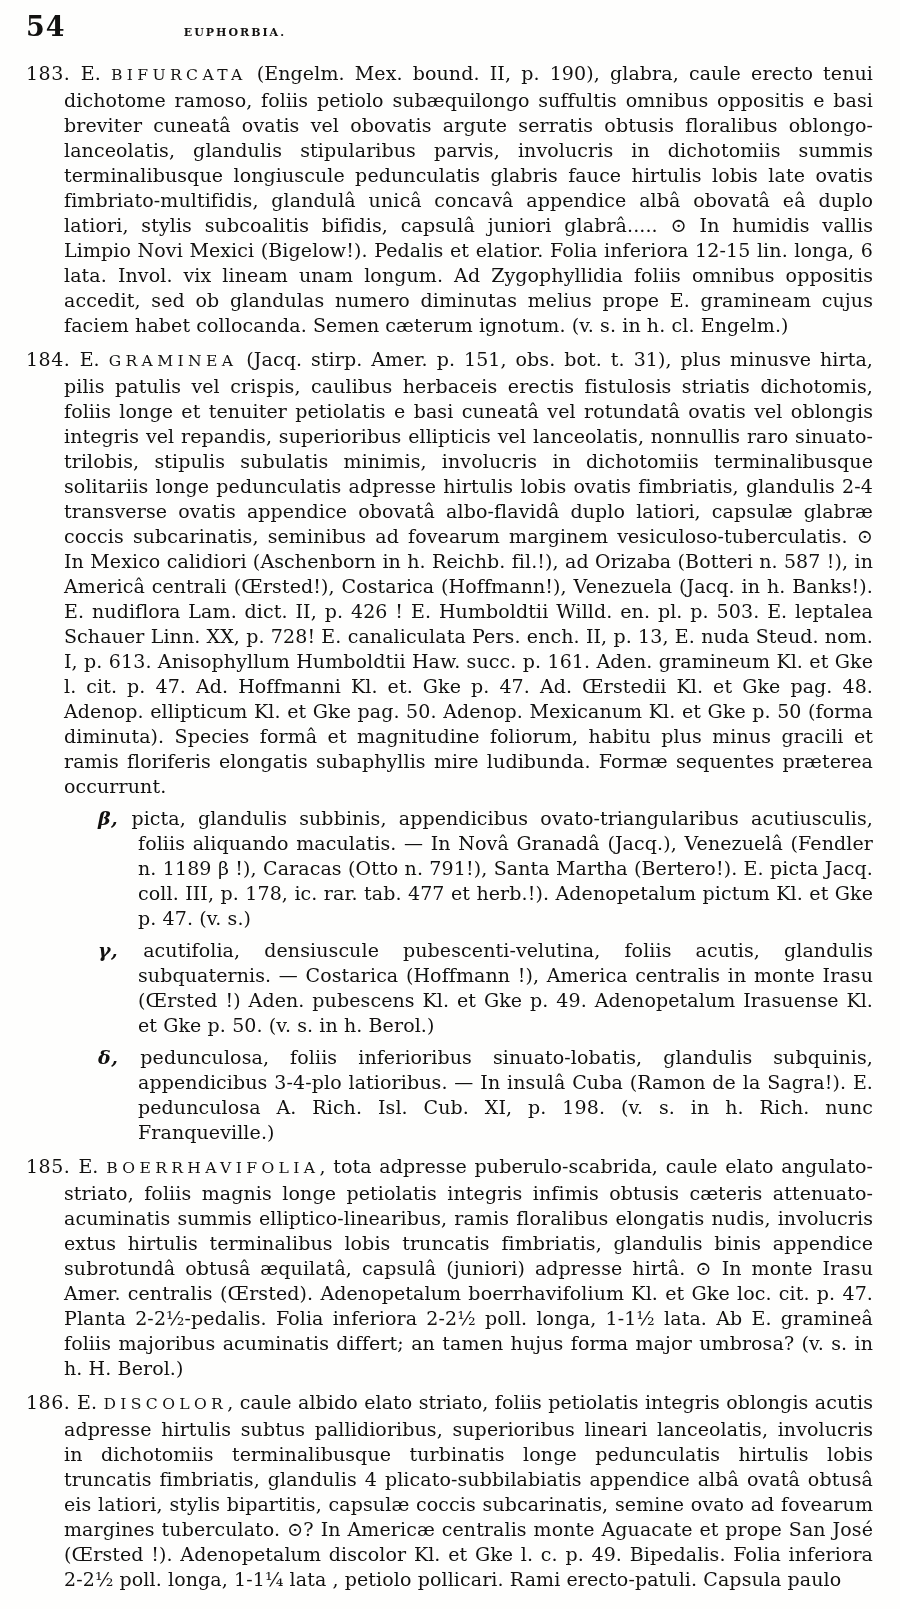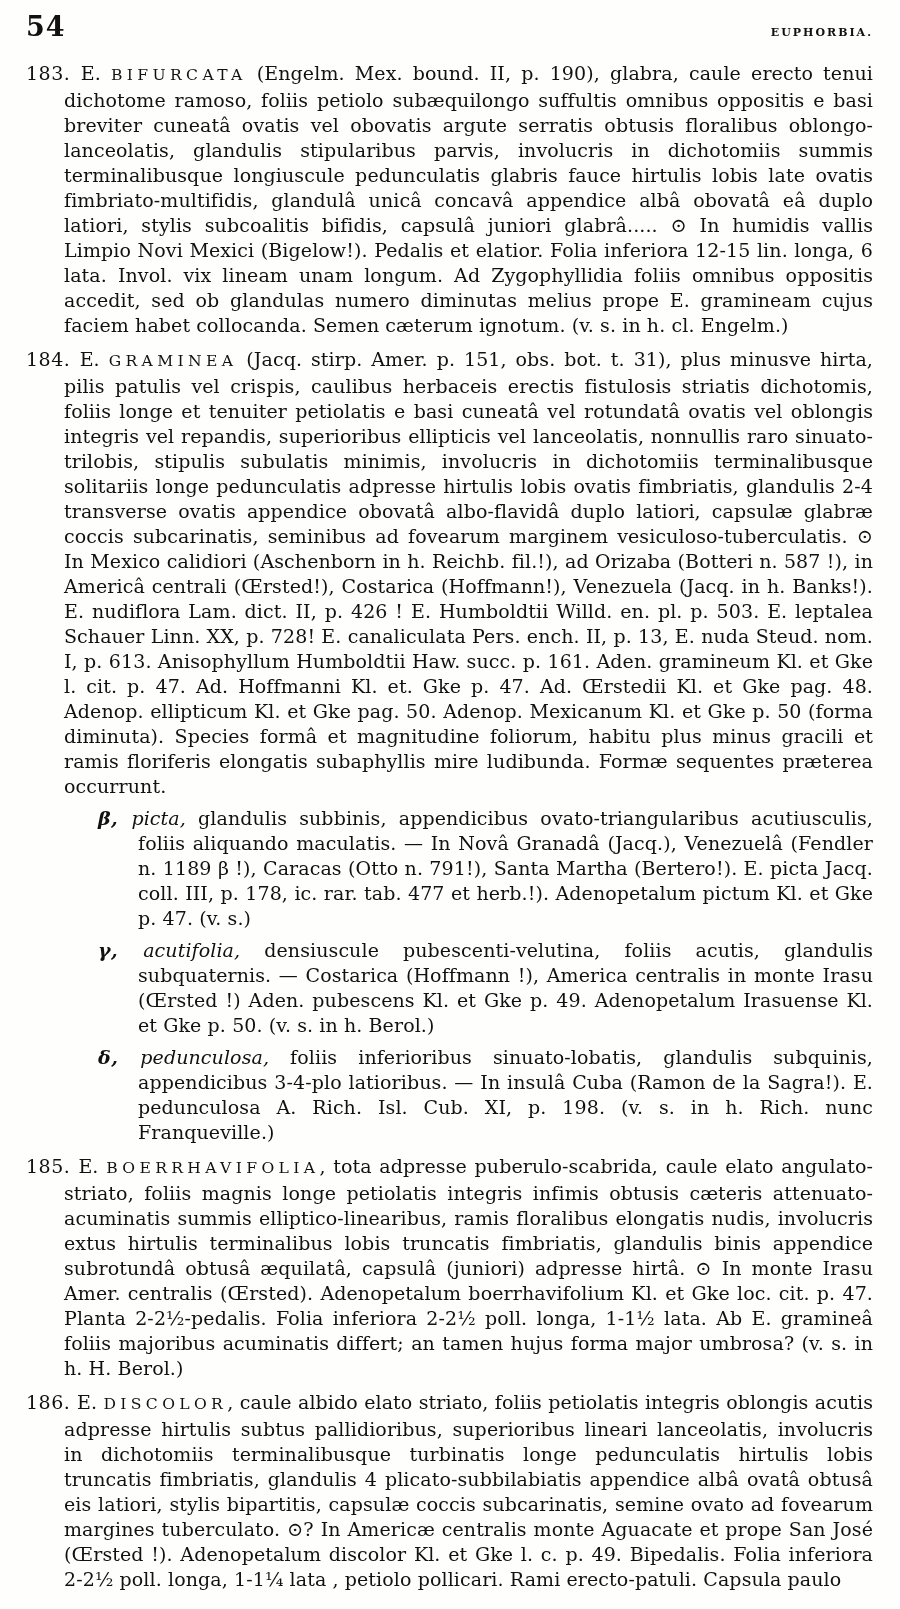--- a/index.html
+++ b/index.html
@@ -17,21 +17,20 @@
     font-family: "DejaVu Serif", "Liberation Serif", serif;
     font-size: 19px;
     line-height: 25px;
     padding: 14px 27px 0 26px;
     overflow: hidden;
   }
   
   .header {
     display: flex;
     align-items: baseline;
-    justify-content: space-between;
     margin-bottom: 16px;
   }
   .page-num {
     font-size: 27px;
     font-weight: bold;
     letter-spacing: 1px;
     flex: 0 0 110px;
   }
   .title-center {
     flex: 1 1 auto;
@@ -71,21 +70,20 @@
     text-indent: -40px;
   }
   .num {
     letter-spacing: 0.5px;
   }
   .sc {
     font-size: 0.82em;
     letter-spacing: 0.28em;
   }
   .it {
-    font-style: italic;
   }
   .gk {
     font-weight: bold;
     font-style: italic;
   }
   .sym {
     font-size: 1.02em;
   }
 </style>
 </head>

